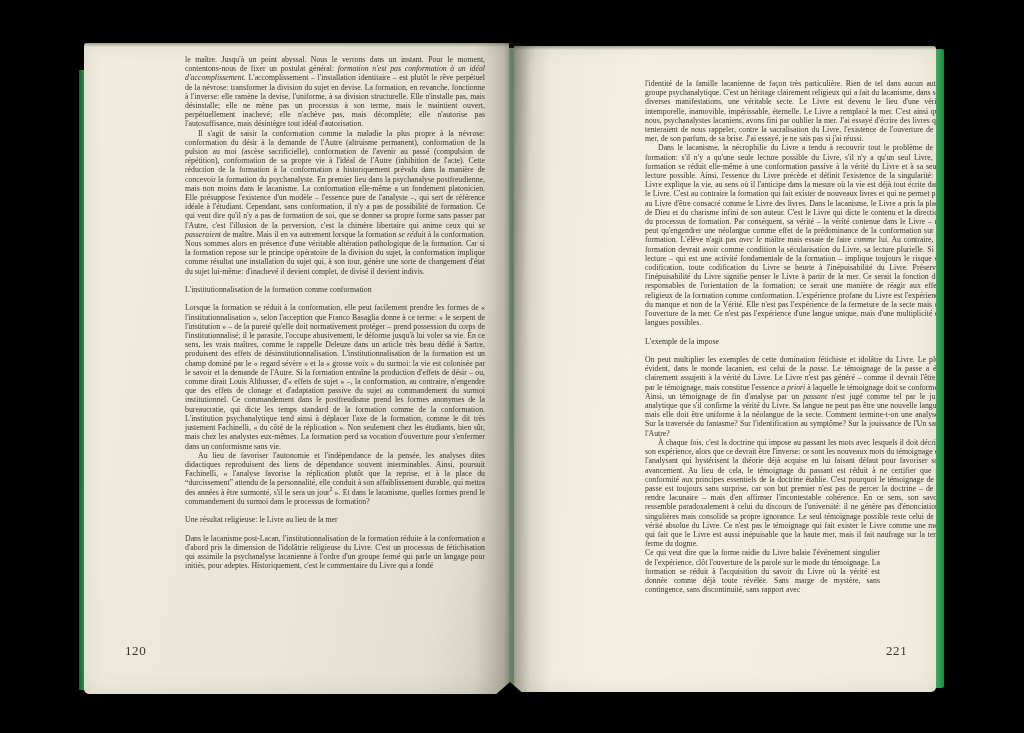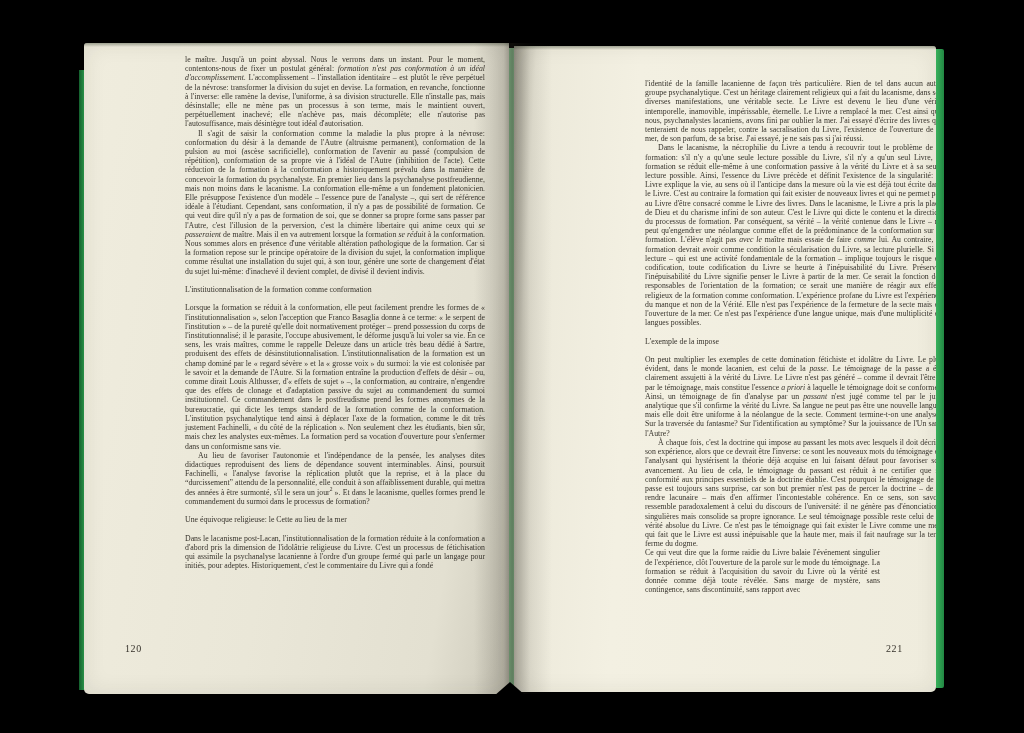--- a/index.html
+++ b/index.html
@@ -39,40 +39,40 @@
   
   .textblock{position:absolute;color:#36322b;font-size:7.8px;line-height:9.2px;
     text-align:justify;hyphens:auto;-webkit-hyphens:auto;}
   .textblock.tb-left{left:101px;top:12px;width:300px;}
   .textblock.tb-right{left:131px;top:9px;width:297px;margin-top:24px;}
   p.para{margin:0;}
   p.para.indent{text-indent:13px;}
   p.para.narrow{margin-right:62px;}
   .heading{text-align:left;margin:9.2px 0;}
   sup{font-size:5.5px;line-height:0;}
-  .folio{position:absolute;font-size:10px;letter-spacing:0.6px;color:#36322b;}
+  .folio{position:absolute;font-size:13px;letter-spacing:0.6px;color:#36322b;}
   .folio-left{left:41px;top:600px;}
   .folio-right{left:372px;top:597px;}
 </style>
 </head>
 <body>
 
 <div class="scene">
   <div class="edge-left"></div>
   <div class="edge-right"></div>
   <div class="gutter-green"></div>
 
   <div class="page page-left">
     <div class="textblock tb-left" id="left-text">
         <p class="para"><span>le maître. Jusqu'à un point abyssal. Nous le verrons dans un instant. Pour le moment, contentons-nous de fixer un postulat général: </span><i>formation n'est pas conformation à un idéal d'accomplissement</i><span>. L'accomplissement – l'installation identitaire – est plutôt le rêve perpétuel de la névrose: transformer la division du sujet en devise. La formation, en revanche, fonctionne à l'inverse: elle ramène la devise, l'uniforme, à sa division structurelle. Elle n'installe pas, mais désinstalle; elle ne mène pas un processus à son terme, mais le maintient ouvert, perpétuellement inachevé; elle n'achève pas, mais décomplète; elle n'autorise pas l'autosuffisance, mais désintègre tout idéal d'autorisation.</span></p>
         <p class="para indent"><span>Il s'agit de saisir la conformation comme la maladie la plus propre à la névrose: conformation du désir à la demande de l'Autre (altruisme permanent), conformation de la pulsion au moi (ascèse sacrificielle), conformation de l'avenir au passé (compulsion de répétition), conformation de sa propre vie à l'idéal de l'Autre (inhibition de l'acte). Cette réduction de la formation à la conformation a historiquement prévalu dans la manière de concevoir la formation du psychanalyste. En premier lieu dans la psychanalyse postfreudienne, mais non moins dans le lacanisme. La conformation elle-même a un fondement platonicien. Elle présuppose l'existence d'un modèle – l'essence pure de l'analyste –, qui sert de référence idéale à l'étudiant. Cependant, sans conformation, il n'y a pas de possibilité de formation. Ce qui veut dire qu'il n'y a pas de formation de soi, que se donner sa propre forme sans passer par l'Autre, c'est l'illusion de la perversion, c'est la chimère libertaire qui anime ceux qui </span><i>se passeraient</i><span> de maître. Mais il en va autrement lorsque la formation </span><i>se réduit</i><span> à la conformation. Nous sommes alors en présence d'une véritable altération pathologique de la formation. Car si la formation repose sur le principe opératoire de la division du sujet, la conformation implique comme résultat une installation du sujet qui, à son tour, génère une sorte de changement d'état du sujet lui-même: d'inachevé il devient complet, de divisé il devient indivis.</span></p>
         <div class="heading">L'institutionnalisation de la formation comme conformation</div>
         <p class="para"><span>Lorsque la formation se réduit à la conformation, elle peut facilement prendre les formes de « l'institutionnalisation », selon l'acception que Franco Basaglia donne à ce terme: « le serpent de l'institution » – de la pureté qu'elle doit normativement protéger – prend possession du corps de l'institutionnalisé; il le parasite, l'occupe abusivement, le déforme jusqu'à lui voler sa vie. En ce sens, les vrais maîtres, comme le rappelle Deleuze dans un article très beau dédié à Sartre, produisent des effets de désinstitutionnalisation. L'institutionnalisation de la formation est un champ dominé par le « regard sévère » et la « grosse voix » du surmoi: la vie est colonisée par le savoir et la demande de l'Autre. Si la formation entraîne la production d'effets de désir – ou, comme dirait Louis Althusser, d'« effets de sujet » –, la conformation, au contraire, n'engendre que des effets de clonage et d'adaptation passive du sujet au commandement du surmoi institutionnel. Ce commandement dans le postfreudisme prend les formes anonymes de la bureaucratie, qui dicte les temps standard de la formation comme de la conformation. L'institution psychanalytique tend ainsi à déplacer l'axe de la formation, comme le dit très justement Fachinelli, « du côté de la réplication ». Non seulement chez les étudiants, bien sûr, mais chez les analystes eux-mêmes. La formation perd sa vocation d'ouverture pour s'enfermer dans un conformisme sans vie.</span></p>
         <p class="para indent"><span>Au lieu de favoriser l'autonomie et l'indépendance de la pensée, les analyses dites didactiques reproduisent des liens de dépendance souvent interminables. Ainsi, poursuit Fachinelli, « l'analyse favorise la réplication plutôt que la reprise, et à la place du “durcissement” attendu de la personnalité, elle conduit à son affaiblissement durable, qui mettra des années à être surmonté, s'il le sera un jour</span><sup>2</sup><span> ». Et dans le lacanisme, quelles formes prend le commandement du surmoi dans le processus de formation?</span></p>
-        <div class="heading">Une équivoque religieuse: le Cette au lieu de la mer</div>
+        <div class="heading">Une résultat religieuse: le Livre au lieu de la mer</div>
         <p class="para"><span>Dans le lacanisme post-Lacan, l'institutionnalisation de la formation réduite à la conformation a d'abord pris la dimension de l'idolâtrie religieuse du Livre. C'est un processus de fétichisation qui assimile la psychanalyse lacanienne à l'ordre d'un groupe fermé qui parle un langage pour initiés, pour adeptes. Historiquement, c'est le commentaire du Livre qui a fondé</span></p>
       </div>
     <div class="folio folio-left">120</div>
   </div>
 
   <div class="page page-right">
     <div class="textblock tb-right" id="right-text">
         <p class="para"><span>l'identité de la famille lacanienne de façon très particulière. Rien de tel dans aucun autre groupe psychanalytique. C'est un héritage clairement religieux qui a fait du lacanisme, dans ses diverses manifestations, une véritable secte. Le Livre est devenu le lieu d'une vérité intemporelle, inamovible, impérissable, éternelle. Le Livre a remplacé la mer. C'est ainsi que nous, psychanalystes lacaniens, avons fini par oublier la mer. J'ai essayé d'écrire des livres qui tenteraient de nous rappeler, contre la sacralisation du Livre, l'existence de l'ouverture de la mer, de son parfum, de sa brise. J'ai essayé, je ne sais pas si j'ai réussi.</span></p>
         <p class="para indent"><span>Dans le lacanisme, la nécrophilie du Livre a tendu à recouvrir tout le problème de la formation: s'il n'y a qu'une seule lecture possible du Livre, s'il n'y a qu'un seul Livre, la formation se réduit elle-même à une conformation passive à la vérité du Livre et à sa seule lecture possible. Ainsi, l'essence du Livre précède et définit l'existence de la singularité: le Livre explique la vie, au sens où il l'anticipe dans la mesure où la vie est déjà tout écrite dans le Livre. C'est au contraire la formation qui fait exister de nouveaux livres et qui ne permet pas au Livre d'être consacré comme le Livre des livres. Dans le lacanisme, le Livre a pris la place de Dieu et du charisme infini de son auteur. C'est le Livre qui dicte le contenu et la direction du processus de formation. Par conséquent, sa vérité – la vérité contenue dans le Livre – ne peut qu'engendrer une néolangue comme effet de la prédominance de la conformation sur la formation. L'élève n'agit pas </span><i>avec le</i><span> maître mais essaie de faire </span><i>comme</i><span> lui. Au contraire, la formation devrait avoir comme condition la sécularisation du Livre, sa lecture plurielle. Si la lecture – qui est une activité fondamentale de la formation – implique toujours le risque de codification, toute codification du Livre se heurte à l'inépuisabilité du Livre. Préserver l'inépuisabilité du Livre signifie penser le Livre à partir de la mer. Ce serait la fonction des responsables de l'orientation de la formation; ce serait une manière de réagir aux effets religieux de la formation comme conformation. L'expérience profane du Livre est l'expérience du manque et non de la Vérité. Elle n'est pas l'expérience de la fermeture de la secte mais de l'ouverture de la mer. Ce n'est pas l'expérience d'une langue unique, mais d'une multiplicité de langues possibles.</span></p>
         <div class="heading">L'exemple de la impose</div>

